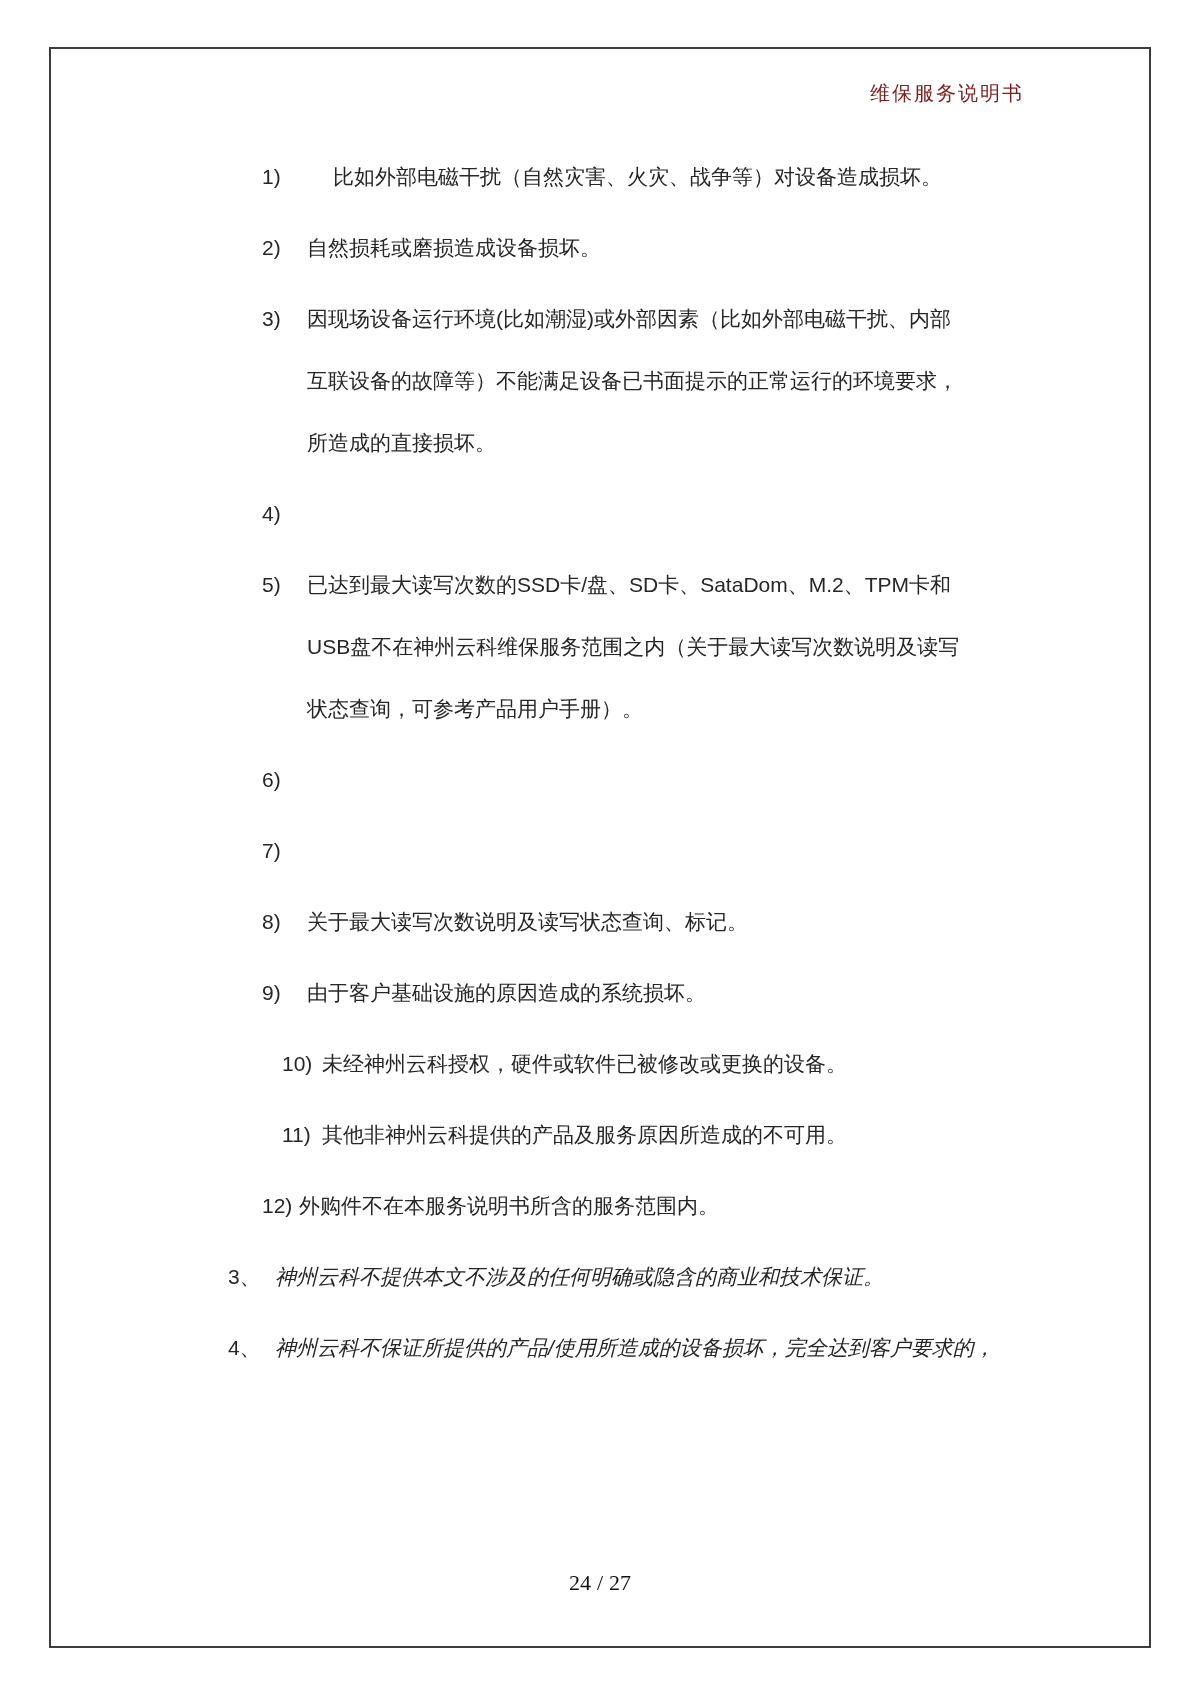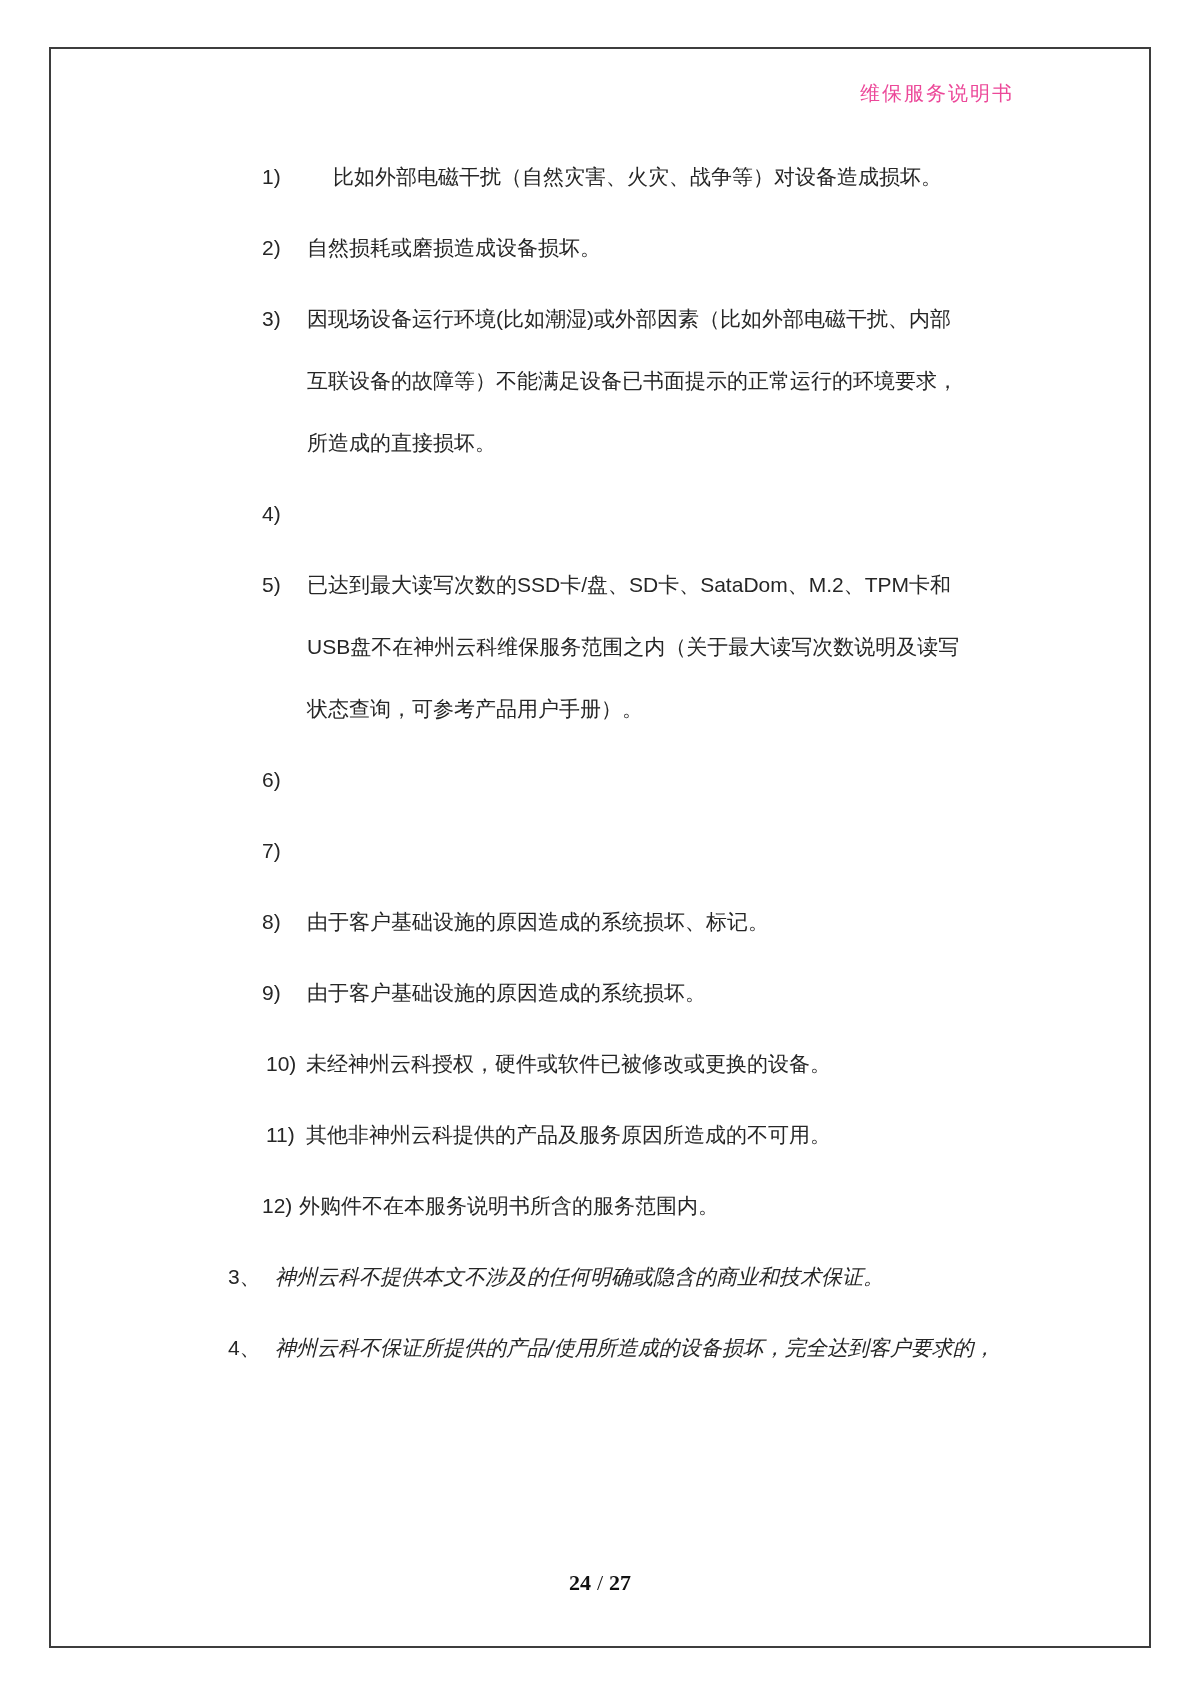--- a/index.html
+++ b/index.html
@@ -6,40 +6,40 @@
   .page {
     position:relative; width:1200px; height:1698px; background:#ffffff;
     font-family:"Liberation Sans","DejaVu Sans",sans-serif;
     color:#262626; overflow:hidden;
   }
   .frame {
     position:absolute; left:49px; top:47px; width:1102px; height:1601px;
     border:2px solid #3d3d3d; box-sizing:border-box; background:transparent;
   }
   .doc-header {
-    position:absolute; top:80px; right:186px;
-    font-size:20px; letter-spacing:2px; color:#ec4899;
+    position:absolute; top:80px; right:176px;
+    font-size:20px; letter-spacing:2px; color:#7f1d1d;
   }
   .content { position:absolute; top:146px; left:0; width:1200px; }
   .row { display:flex; font-size:21px; line-height:62px; margin-bottom:9px; }
   .sub .row { padding-left:262px; }
   .num { flex:0 0 45px; white-space:nowrap; }
   .txt { width:655px; }
   .row.r1 .num { flex-basis:71px; }
-  .row.r10 .num, .row.r11 .num { margin-left:4px; flex-basis:40px; }
+  .row.r10 .num, .row.r11 .num { margin-left:20px; flex-basis:40px; }
   .row.r12 .num { flex-basis:37px; }
   .main .row { padding-left:228px; }
   .main .row .num { flex-basis:47px; }
   .main .row .txt { width:730px;font-style:italic; }
   .doc-footer {
     position:absolute; top:1568px; left:0; width:1200px; text-align:center;
     font-family:"Liberation Serif","DejaVu Serif",serif;
     font-size:22px; line-height:30px; color:#111111;
   }
-  .doc-footer .pgnum { font-weight:bold; }
+  .doc-footer .pgnum { font-weight:normal; }
   .doc-footer .sep { font-weight:normal; padding:0 6px; }
 </style>
 </head>
 <body>
 
 <div class="page">
   <div class="frame"></div>
 
   <div class="doc-header">维保服务说明书</div>
 
@@ -66,21 +66,21 @@
         <div class="txt">已达到最大读写次数的SSD卡/盘、SD卡、SataDom、M.2、TPM卡和USB盘不在神州云科维保服务范围之内（关于最大读写次数说明及读写状态查询，可参考产品用户手册）。</div>
       </div>
       <div class="row r6">
         <span class="num">6)</span>
       </div>
       <div class="row r7">
         <span class="num">7)</span>
       </div>
       <div class="row r8">
         <span class="num">8)</span>
-        <div class="txt">由于客户基础设施的原因造成的系统损坏、标记。</div>
+        <div class="txt">关于最大读写次数说明及读写状态查询、标记。</div>
       </div>
       <div class="row r9">
         <span class="num">9)</span>
         <div class="txt">由于客户基础设施的原因造成的系统损坏。</div>
       </div>
       <div class="row r10">
         <span class="num">10)</span>
         <div class="txt">未经神州云科授权，硬件或软件已被修改或更换的设备。</div>
       </div>
       <div class="row r11">

